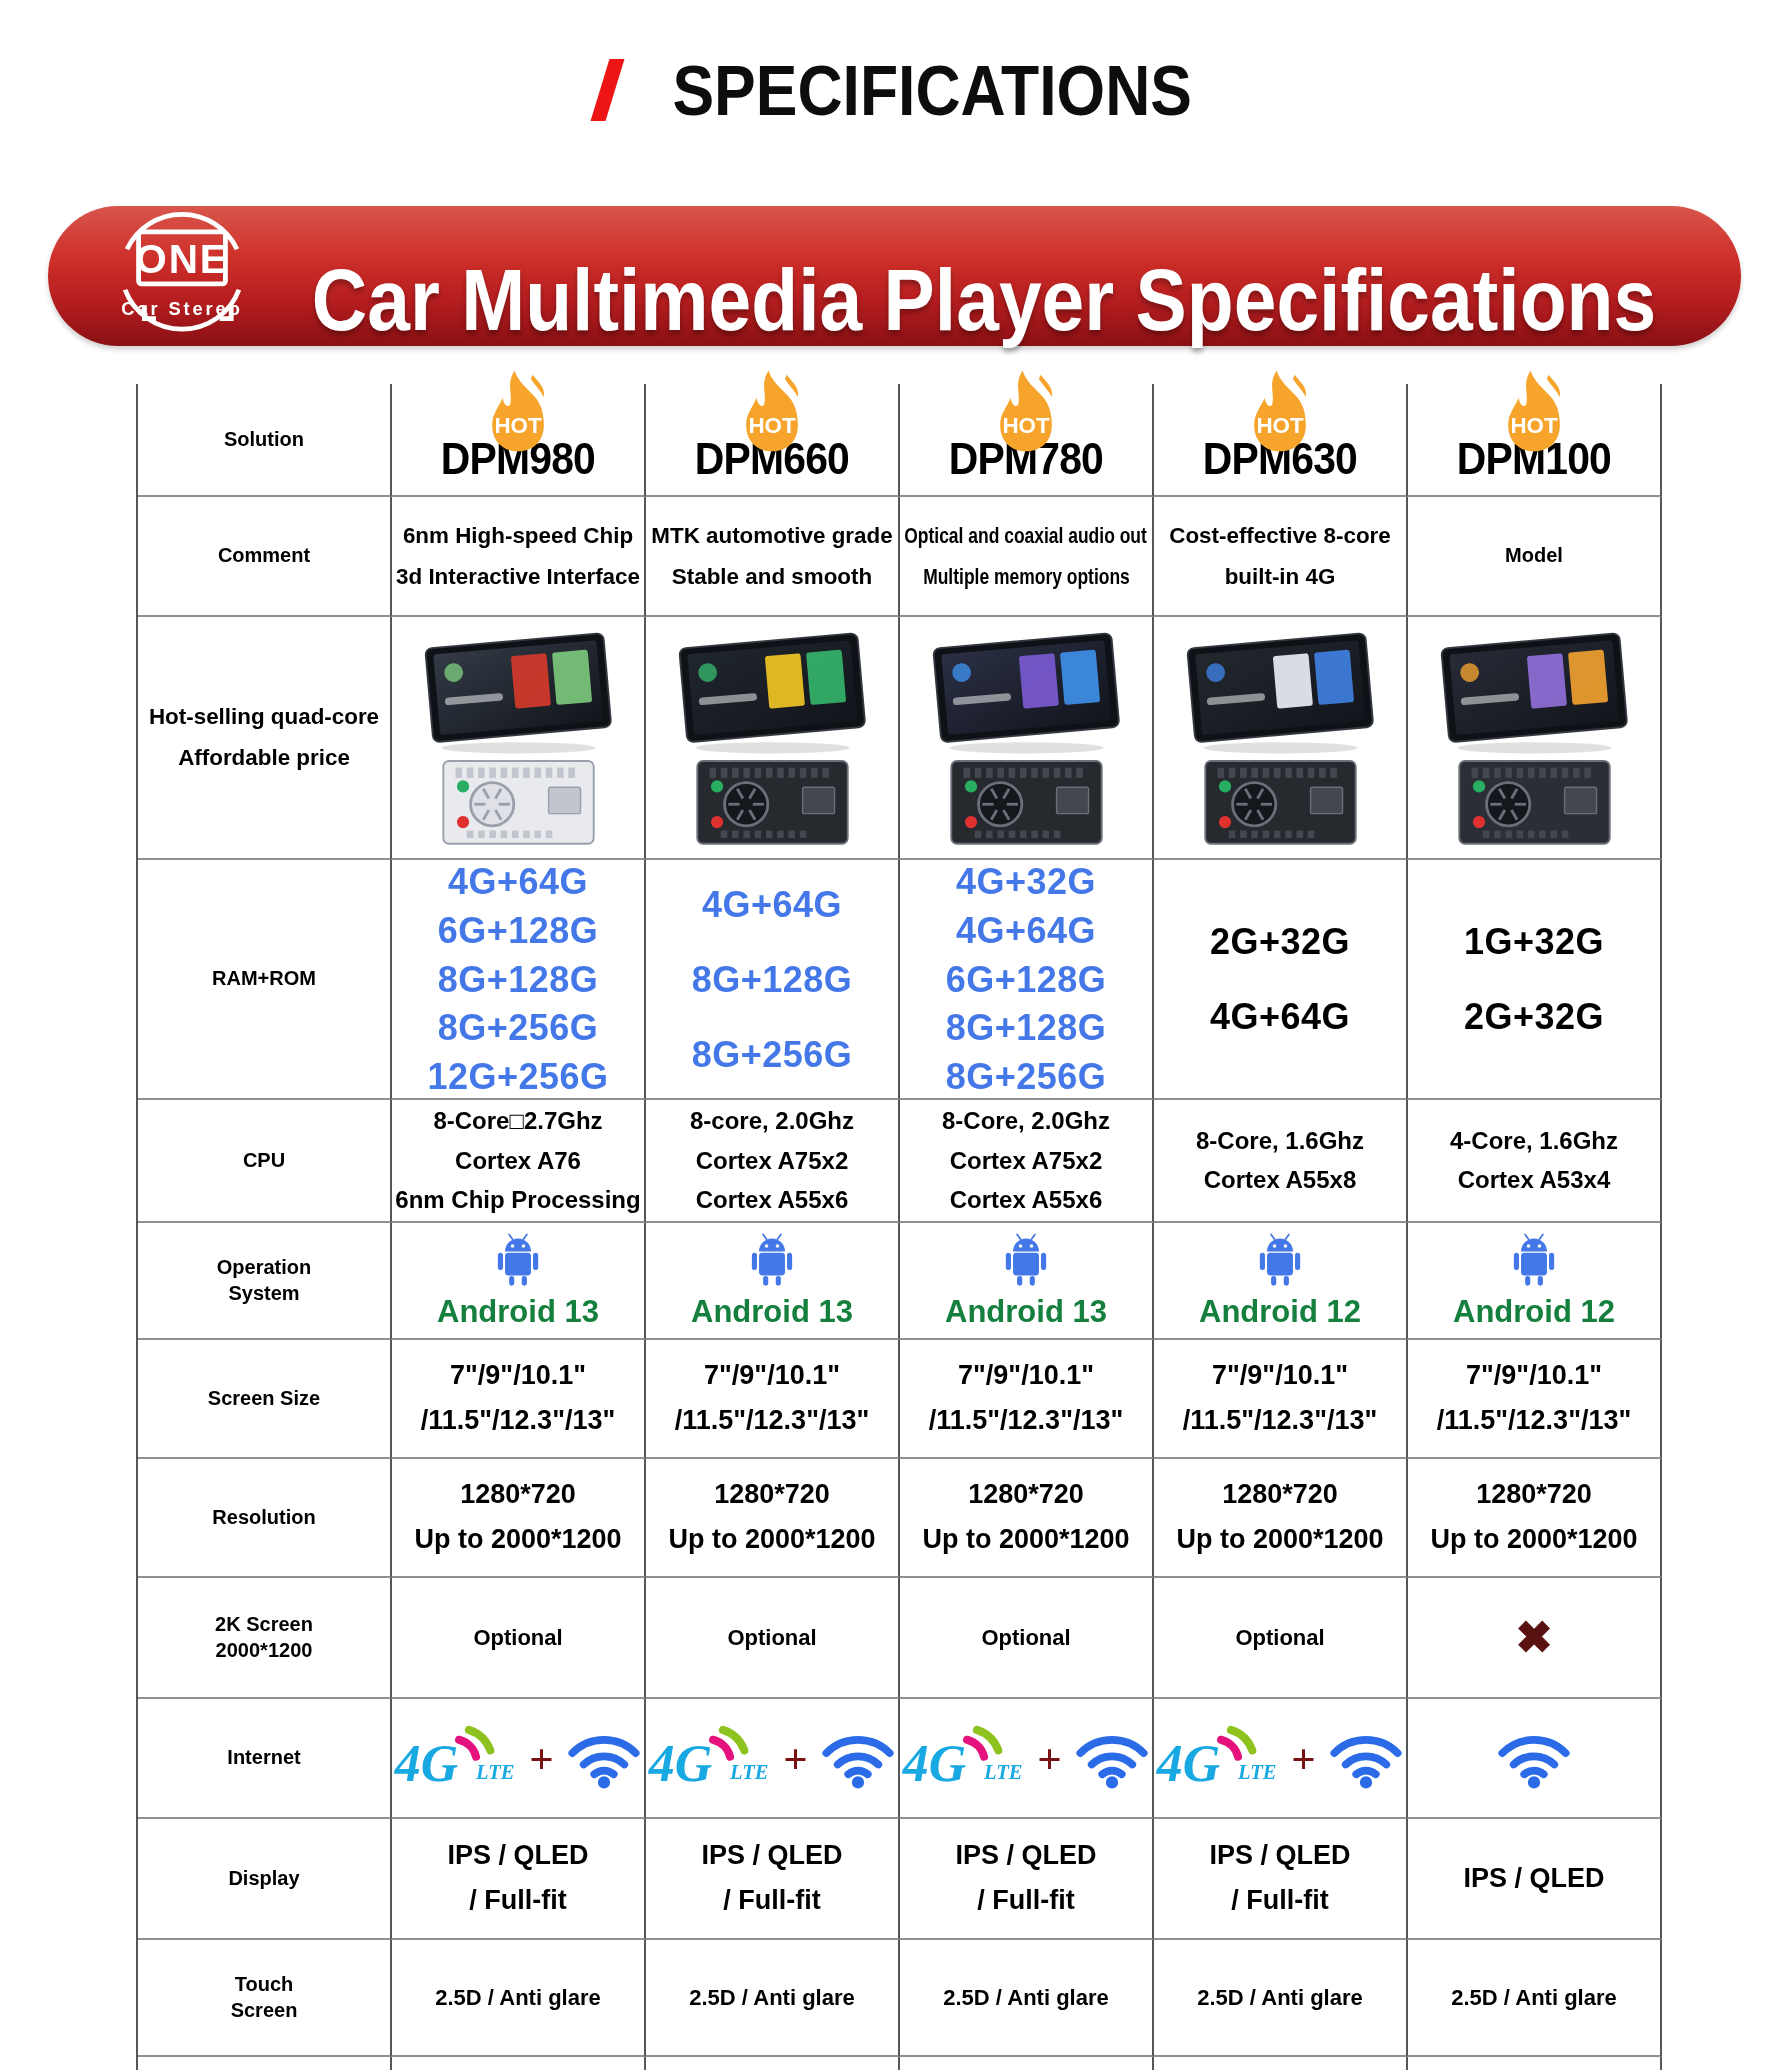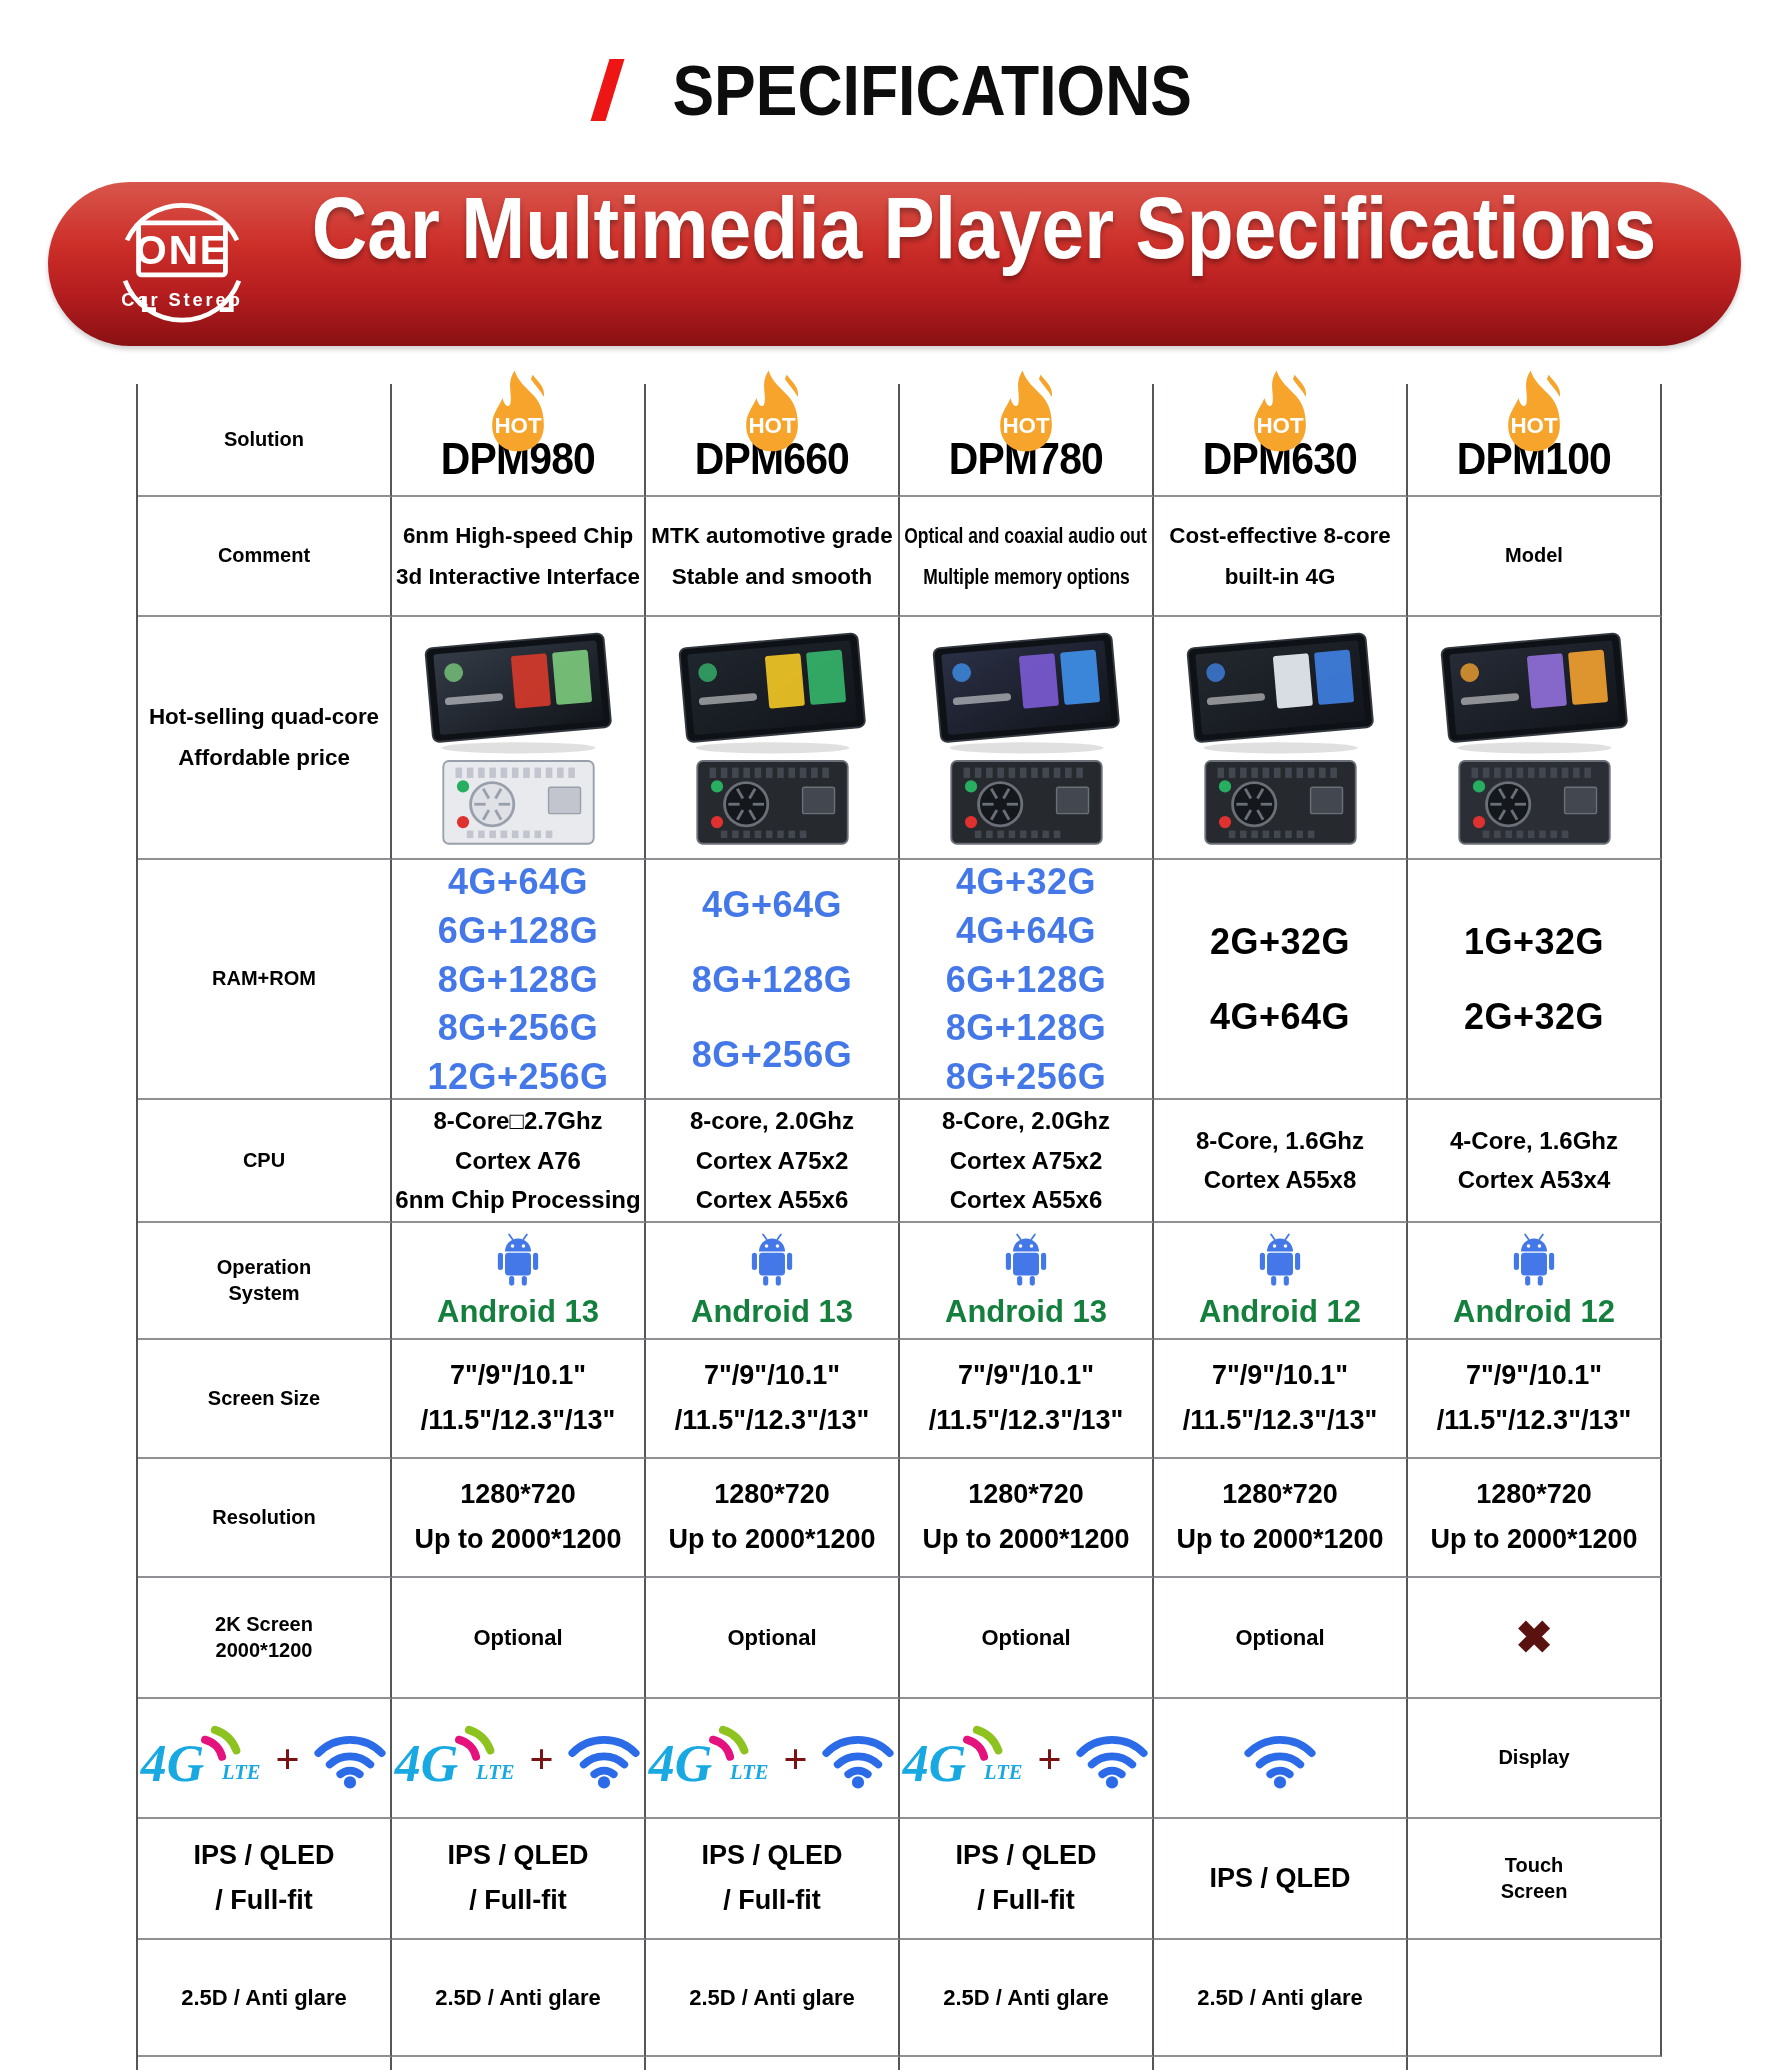--- a/index.html
+++ b/index.html
@@ -7,23 +7,23 @@
         font-family:"Liberation Sans", sans-serif;}
 
   
   .title-bar{position:absolute;top:48px;left:0;width:100%;height:84px;
              display:flex;justify-content:center;align-items:center;gap:22.4px;padding-left:37px;box-sizing:border-box;}
   .red-slash{width:15px;height:62px;background:#ee1515;transform:skewX(-17deg);}
   .page-title{margin:0;font-size:71px;font-weight:bold;color:#0d0d0d;
               transform:scaleX(0.88);letter-spacing:0px;white-space:nowrap;}
 
   
-  .banner{position:absolute;top:182px;left:48px;width:1693px;height:164px;border-radius:92px;
+  .banner{position:absolute;top:206px;left:48px;width:1693px;height:140px;border-radius:92px;
           background:linear-gradient(180deg,#d8564c 0%,#cd2f29 38%,#b51d1f 68%,#8a1013 100%);
-          display:flex;align-items:flex-start;padding:0 37px 0 52px;box-sizing:border-box;z-index:1;
+          display:flex;align-items:flex-end;padding:0 37px 0 52px;box-sizing:border-box;z-index:1;
           box-shadow:0 3.7px 5.6px rgba(0,0,0,0.18);}
   .logo{flex:none;width:164px;height:155px;}
   .banner-title{flex:1;text-align:center;color:#ffffff;font-size:80px;font-weight:bold;
                 transform:scaleX(0.96) scaleY(1.1);white-space:nowrap;
                 text-shadow:0 3.7px 4.7px rgba(0,0,0,0.30);}
 
   
   .spec-table{position:absolute;left:136px;top:384px;display:grid;
               grid-template-columns:repeat(6,254px);
               border-left:2.8px solid #55565a;z-index:2;}
@@ -631,20 +631,23 @@
       </div>
       <div class="cell t-2k-screen">
         <div class="line">Optional</div>
       </div>
       <div class="cell t-2k-screen">
         <div class="line">Optional</div>
       </div>
       <div class="cell t-2k-screen">
         <span class="x-mark">✖</span>
       </div>
+      <div class="cell lbl">
+        <div class="lbl-line">Internet</div>
+      </div>
       <div class="cell t-internet internet-cell">
         <svg class="lte-svg" viewBox="0 0 140 74">
     <path d="M74 16 A 26 26 0 0 1 93 35" stroke="#e5127d" stroke-width="9" fill="none" stroke-linecap="round"></path>
     <path d="M85 5 A 38 38 0 0 1 109 28" stroke="#8ec21f" stroke-width="9" fill="none" stroke-linecap="round"></path>
     <text x="2" y="62" font-size="58" font-weight="bold" font-style="italic" fill="#18a8e2">4G</text>
     <text x="93" y="60" font-size="23" font-weight="bold" font-style="italic" fill="#18a8e2">LTE</text>
   </svg>
         <span class="plus">+</span>
         <svg class="wifi-svg" viewBox="0 0 96 76">
     <g stroke="#2b6be8" stroke-width="9.5" fill="none" stroke-linecap="round">

